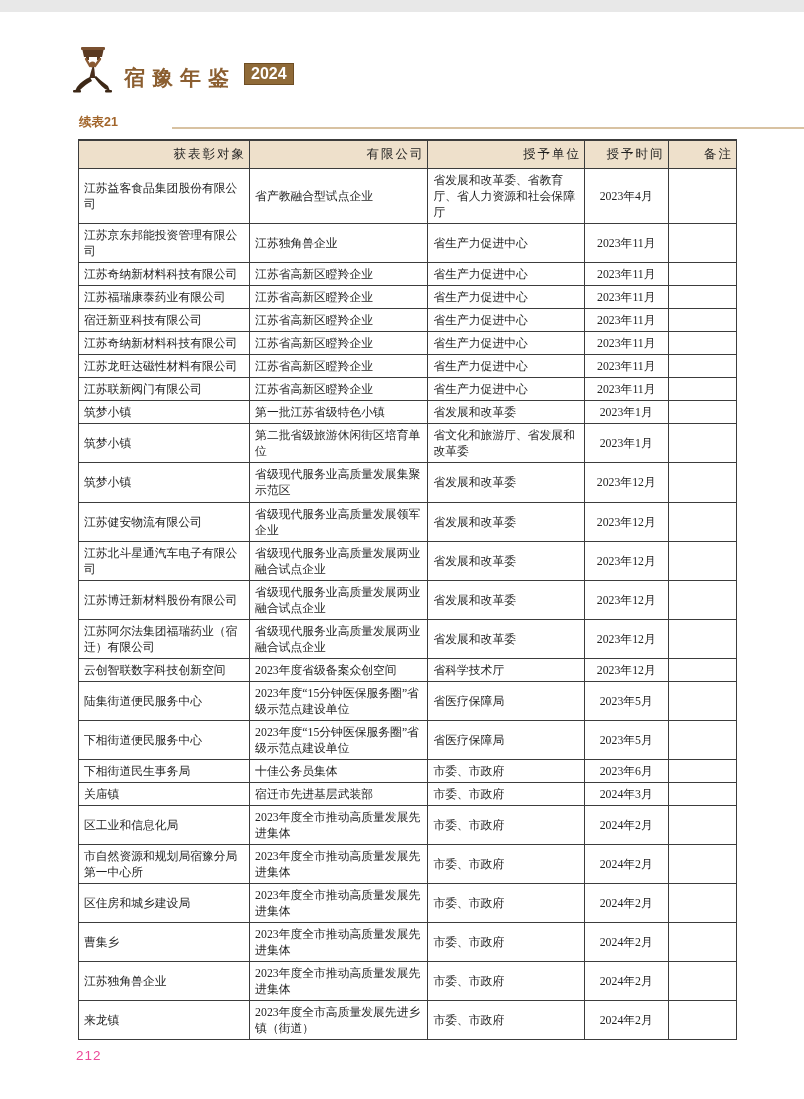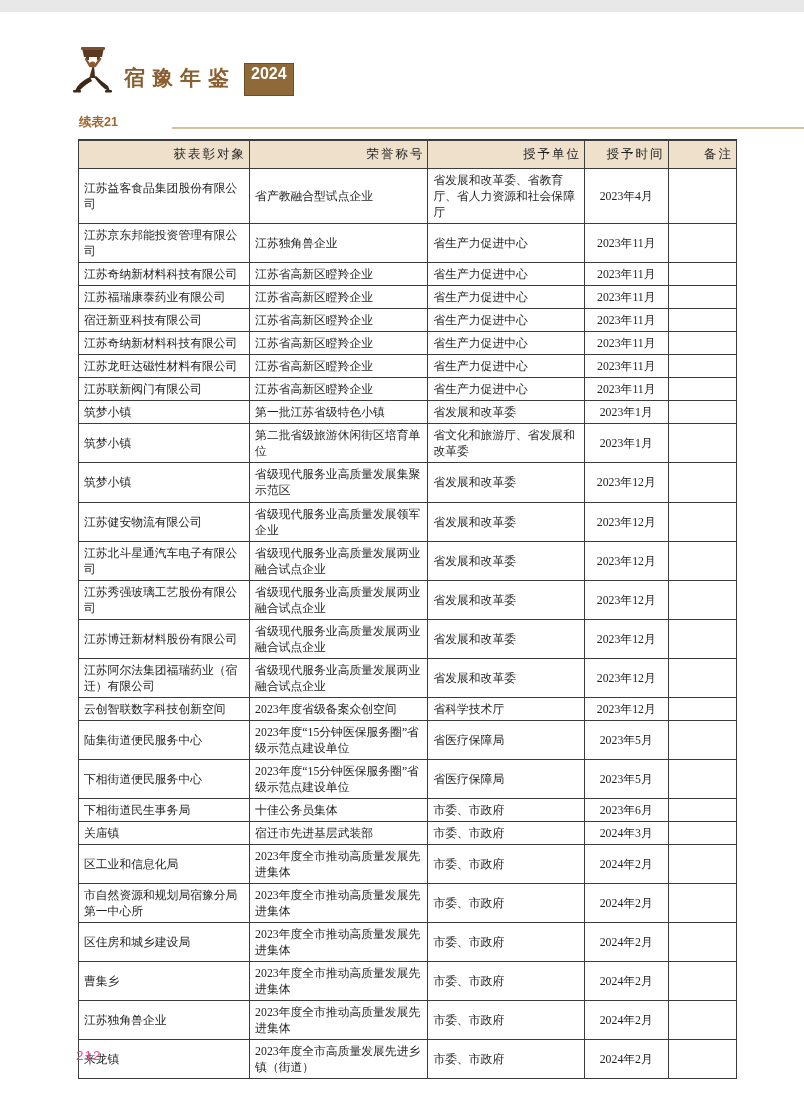--- a/index.html
+++ b/index.html
@@ -18,21 +18,21 @@
   .brand-title{
     position:absolute;left:52px;top:18px;
     font-size:21px;letter-spacing:7px;
     color:#8b5e30;font-weight:bold;white-space:nowrap;
   }
   .brand-year{
     position:absolute;left:172px;top:17px;
     background:#8f6a38;color:#ffffff;
     font-family:"Liberation Sans","DejaVu Sans",sans-serif;
     font-size:16px;font-weight:bold;
-    padding:2px 6px 13px 6px;
+    padding:2px 6px 2px 6px;
     border:1px solid #6e4e24;
     line-height:1;
   }
   .header-rule{
     position:absolute;left:100px;top:81px;
     width:660px;height:2px;background:#d8c2a2;
   }
   
   .cont-label{
     position:absolute;left:79px;top:102px;
@@ -110,21 +110,21 @@
     <colgroup>
       <col style="width:26%">
       <col style="width:27.1%">
       <col style="width:23.8%">
       <col style="width:12.7%">
       <col style="width:10.4%">
     </colgroup>
     <thead>
       <tr>
         <th>获表彰对象</th>
-        <th>荣誉称号</th>
+        <th>有限公司</th>
         <th>授予单位</th>
         <th>授予时间</th>
         <th>备注</th>
       </tr>
     </thead>
     <tbody id="honor-tbody">
         <tr>
           <td>江苏益客食品集团股份有限公司</td>
           <td>省产教融合型试点企业</td>
           <td>省发展和改革委、省教育厅、省人力资源和社会保障厅</td>
@@ -209,27 +209,20 @@
           <td></td>
         </tr>
         <tr>
           <td>江苏北斗星通汽车电子有限公司</td>
           <td>省级现代服务业高质量发展两业融合试点企业</td>
           <td>省发展和改革委</td>
           <td class="center">2023年12月</td>
           <td></td>
         </tr>
         <tr>
-          <td>江苏秀强玻璃工艺股份有限公司</td>
-          <td>省级现代服务业高质量发展两业融合试点企业</td>
-          <td>省发展和改革委</td>
-          <td class="center">2023年12月</td>
-          <td></td>
-        </tr>
-        <tr>
           <td>江苏博迁新材料股份有限公司</td>
           <td>省级现代服务业高质量发展两业融合试点企业</td>
           <td>省发展和改革委</td>
           <td class="center">2023年12月</td>
           <td></td>
         </tr>
         <tr>
           <td>江苏阿尔法集团福瑞药业（宿迁）有限公司</td>
           <td>省级现代服务业高质量发展两业融合试点企业</td>
           <td>省发展和改革委</td>

